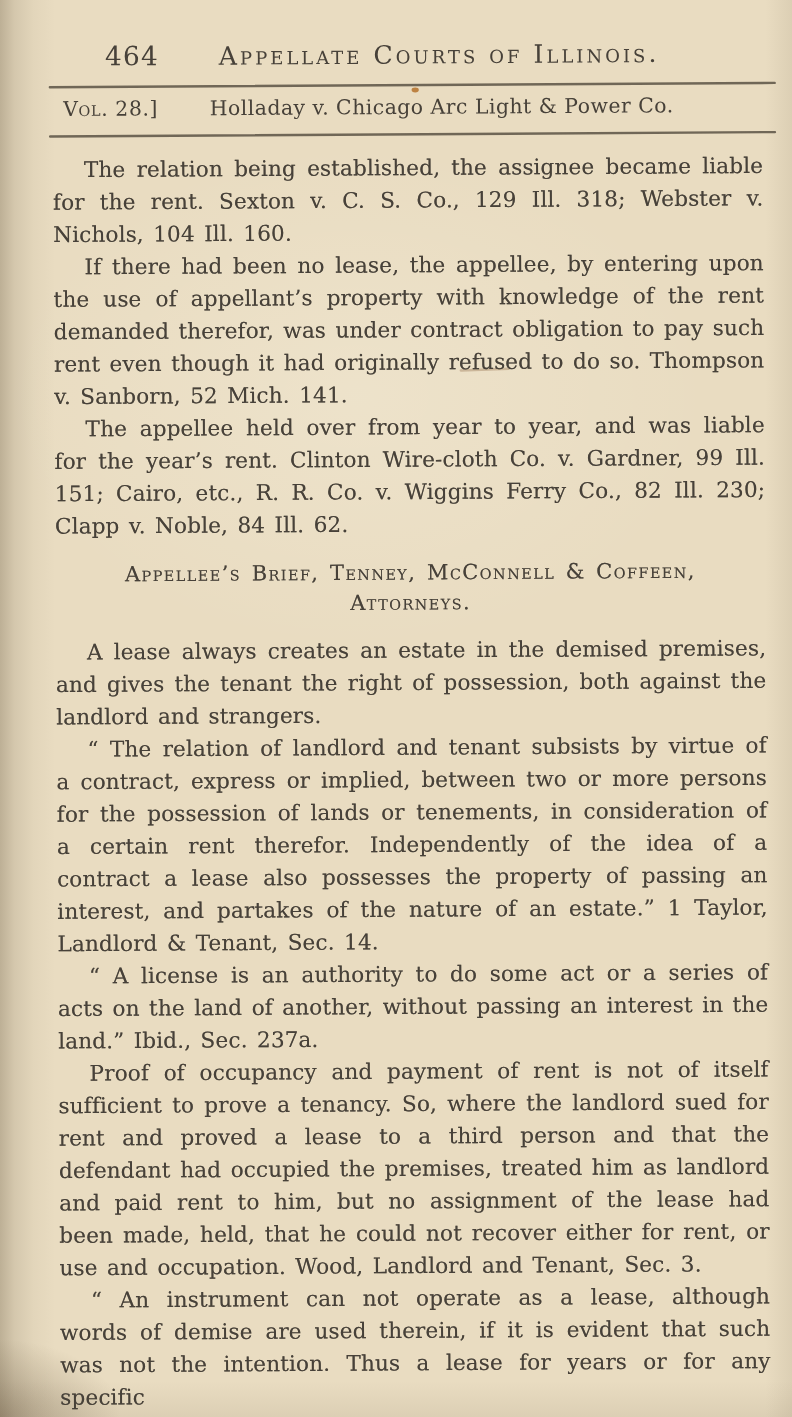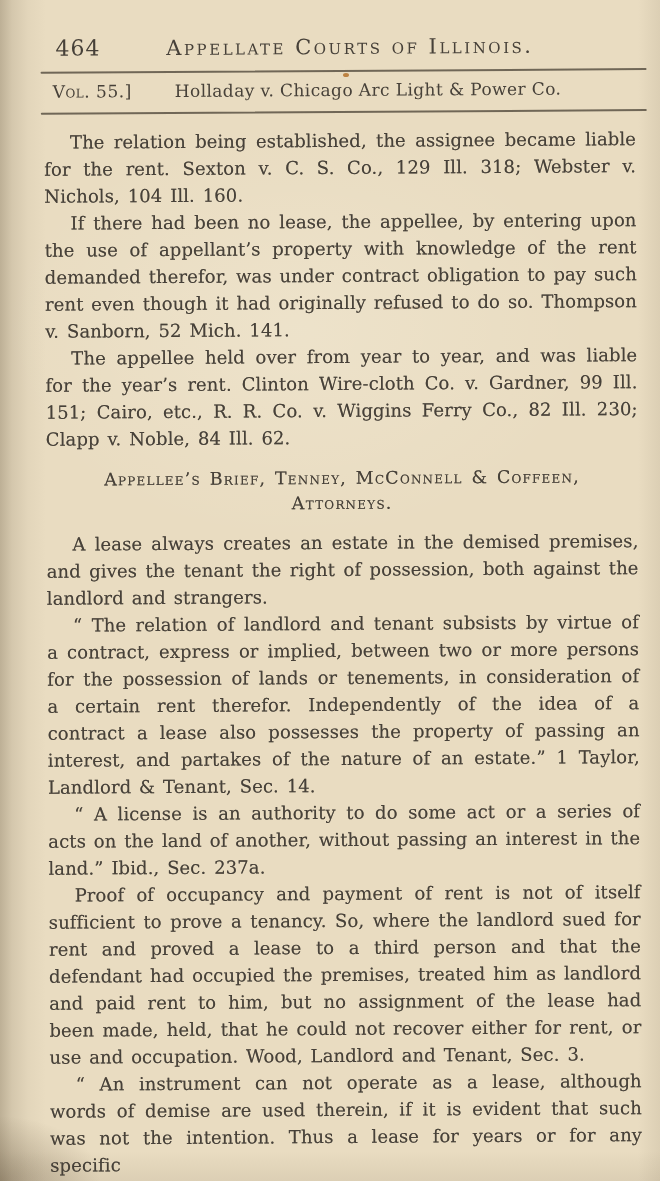--- a/index.html
+++ b/index.html
@@ -41,20 +41,21 @@
   
   .running-head {
     display: flex;
     align-items: baseline;
     padding-left: 12px;
     padding-right: 6px;
   }
   .page-num {
     font-size: 22px;
     letter-spacing: 1px;
+    margin-left: 32px;
   }
   .running-title {
     flex: 1;
     text-align: center;
     font-size: 21px;
     letter-spacing: 2.5px;
     padding-right: 30px;
     white-space: nowrap;
   }
 
@@ -140,21 +141,21 @@
   <div class="content">
 
     <div class="running-head">
       <span class="page-num">464</span>
       <span class="running-title smallcaps">Appellate Courts of Illinois.</span>
     </div>
 
     <div class="rule rule-top"></div>
 
     <div class="case-line">
-      <span class="vol-label smallcaps">Vol. 55.]</span>
+      <span class="vol-label smallcaps">Vol. 28.]</span>
       <span class="case-title">Holladay v. Chicago Arc Light &amp; Power Co.</span>
     </div>
 
     <div class="rule rule-bottom"></div>
 
     <div class="body-text">
 
       <p>The relation being established, the assignee became liable for the rent.  Sexton v. C. S. Co., 129 Ill. 318; Webster v. Nichols, 104 Ill. 160.</p>
       <p>If there had been no lease, the appellee, by entering upon the use of appellant’s property with knowledge of the rent demanded therefor, was under contract obligation to pay such rent even though it had originally refused to do so. Thompson v. Sanborn, 52 Mich. 141.</p>
       <p>The appellee held over from year to year, and was liable for the year’s rent.  Clinton Wire-cloth Co. v. Gardner, 99 Ill. 151;  Cairo, etc., R. R. Co. v. Wiggins Ferry Co., 82 Ill. 230;  Clapp v. Noble, 84 Ill. 62.</p>

